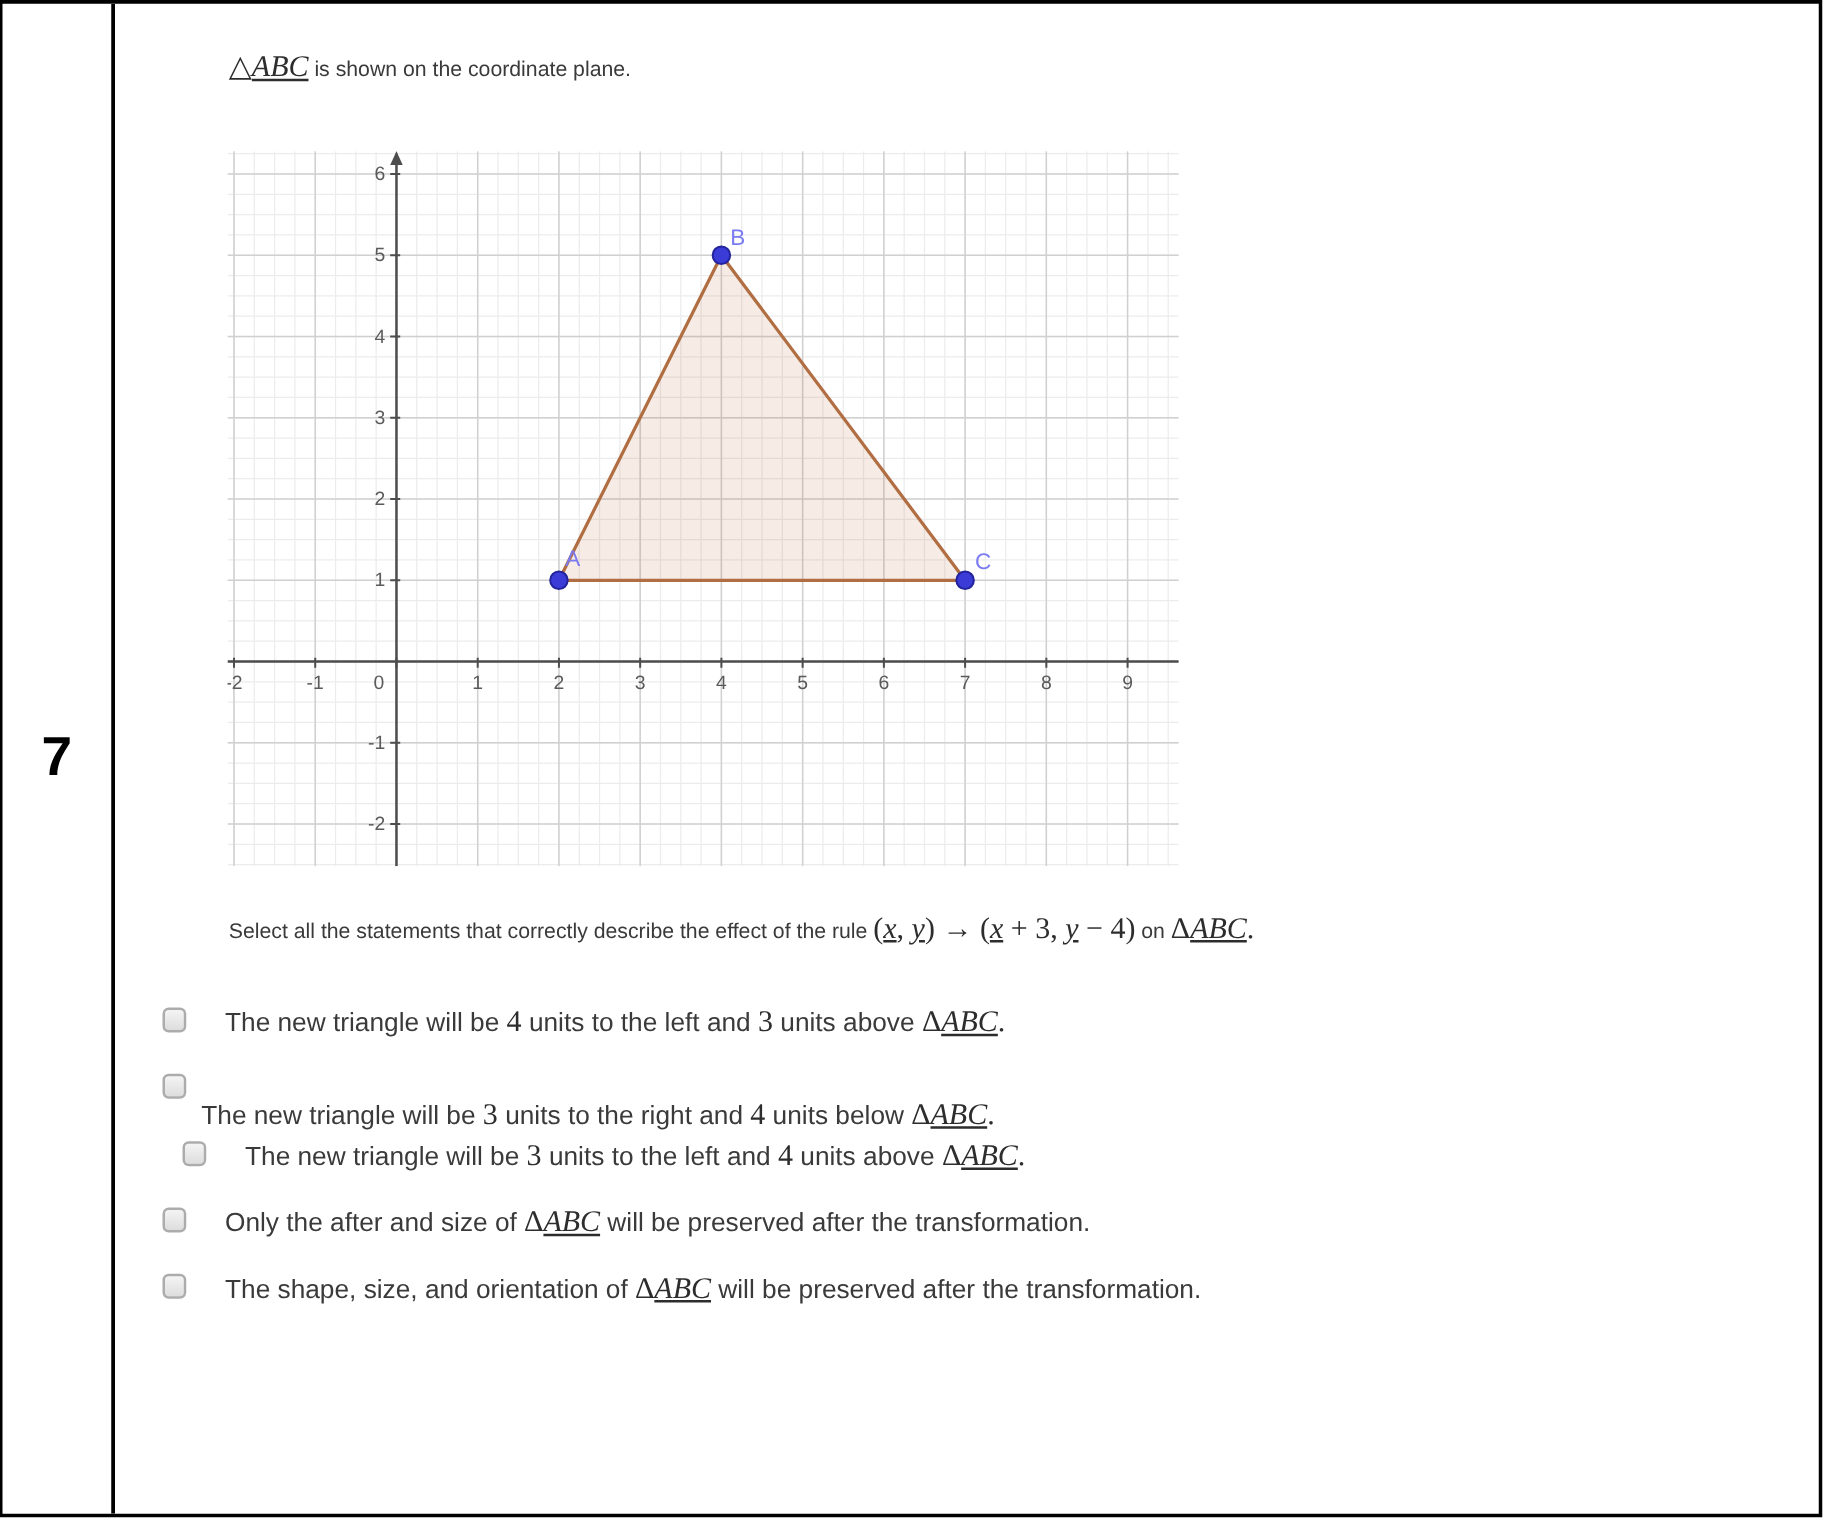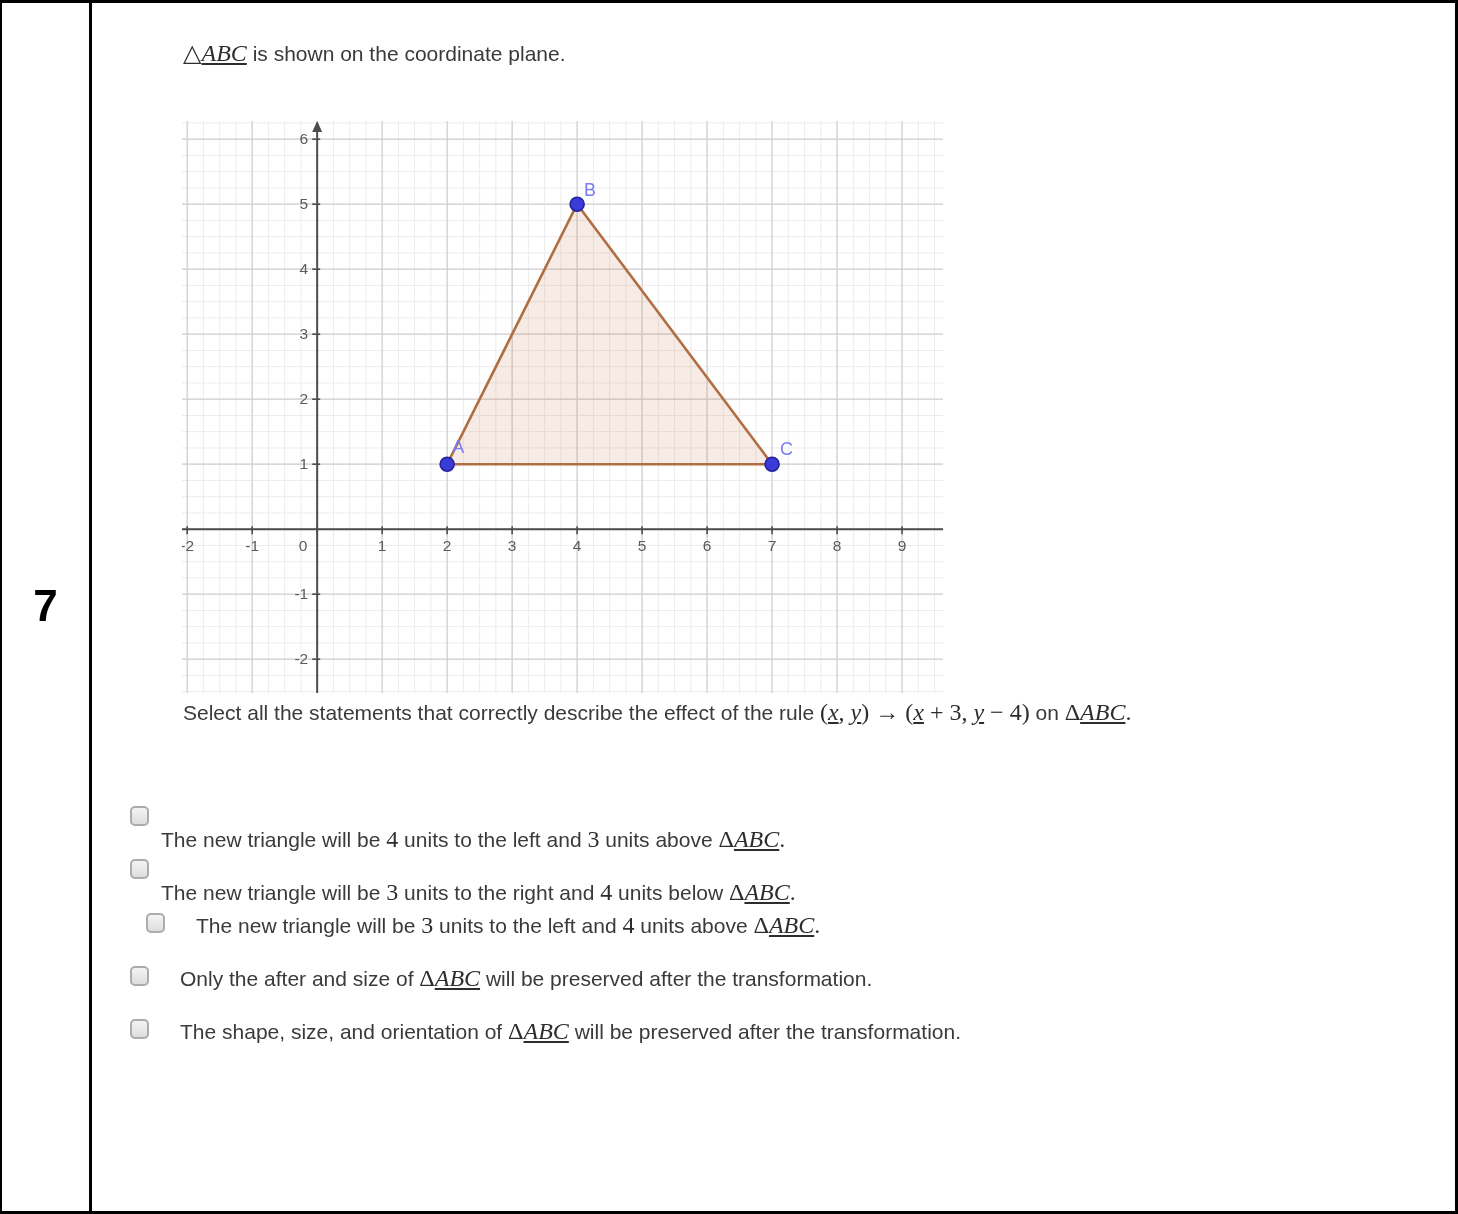--- a/index.html
+++ b/index.html
@@ -17,35 +17,35 @@
   .divider{position:absolute;left:87px;top:0;bottom:0;width:3px;background:#000;}
   .num-cell{
     position:absolute;left:0;top:578px;width:87px;
     text-align:center;
     font-size:44px;font-weight:bold;color:#000;
     font-family:"Liberation Sans", sans-serif;
   }
   .title{position:absolute;left:181px;top:36px;white-space:nowrap;}
   .graph{position:absolute;left:180px;top:118px;width:761px;height:572px;}
   .graph svg{display:block;}
-  .prompt{position:absolute;left:181px;top:696px;white-space:nowrap;}
+  .prompt{position:absolute;left:181px;top:727px;white-space:nowrap;}
   .opts{position:absolute;left:128px;top:0;width:1300px;}
   .opt-row{position:absolute;display:flex;align-items:flex-start;white-space:nowrap;}
   .cb{
     width:19px;height:20px;flex:none;
     margin-top:1px;
     border:2px solid #acacac;border-radius:5px;
     background:linear-gradient(180deg,#f4f4f4 0%,#dddddd 100%);
     box-sizing:border-box;
   }
   .opt-label{margin-left:31px;}
   .t{font-family:"Liberation Sans", sans-serif;font-size:21px;color:#3a3a3a;}
   .m{font-family:"Liberation Serif","DejaVu Serif",serif;font-size:24px;color:#2d2d2d;}
   .mi{font-family:"Liberation Serif","DejaVu Serif",serif;font-size:24px;font-style:italic;color:#2d2d2d;text-decoration:underline;}
-  .title .t,.prompt .t{font-size:21px;}
+  .title .t,.prompt .t{font-size:17px;}
 </style>
 </head>
 <body>
 
 <div class="sheet">
   <div class="num-cell">7</div>
   <div class="divider"></div>
 
   <div class="title" id="title"><span class="m">△</span><span class="mi">ABC</span><span class="t">  is shown on the coordinate plane.</span></div>
 
@@ -204,21 +204,21 @@
         <circle cx="395.1221178479932" cy="83.20000000000002" r="7" fill="#3b3bd8" stroke="#23239b" stroke-width="1.6"></circle>
         <text x="402.1221178479932" y="75.20000000000002" font-family="Liberation Sans, sans-serif" font-size="18" fill="#7b7bf2">B</text>
         <circle cx="590.0836891545688" cy="343.2" r="7" fill="#3b3bd8" stroke="#23239b" stroke-width="1.6"></circle>
         <text x="598.0836891545688" y="334.2" font-family="Liberation Sans, sans-serif" font-size="18" fill="#7b7bf2">C</text>
       </svg>
     </div>
 
   <div class="prompt" id="prompt"><span class="t">Select all the statements that correctly describe the effect of the rule  </span><span class="m">(</span><span class="mi">x</span><span class="m">, </span><span class="mi">y</span><span class="m">) → (</span><span class="mi">x</span><span class="m"> + 3, </span><span class="mi">y</span><span class="m"> − 4)</span><span class="t"> on  </span><span class="m">Δ</span><span class="mi">ABC</span><span class="m">.</span></div>
 
   <div class="opts" id="options">
-      <div class="opt-row" style="top: 802px; left: 0px; flex-direction: column;">
+      <div class="opt-row" style="top: 802px; left: 0px;">
         <span class="cb"></span>
         <span class="opt-label"><span class="t">The new triangle will be </span><span class="m">4</span><span class="t"> units to the left and </span><span class="m">3</span><span class="t"> units above  </span><span class="m">Δ</span><span class="mi">ABC</span><span class="m">.</span></span>
       </div>
       <div class="opt-row" style="top: 855px; left: 0px; flex-direction: column;">
         <span class="cb"></span>
         <span class="opt-label"><span class="t">The new triangle will be </span><span class="m">3</span><span class="t"> units to the right and </span><span class="m">4</span><span class="t"> units below  </span><span class="m">Δ</span><span class="mi">ABC</span><span class="m">.</span></span>
       </div>
       <div class="opt-row" style="top: 909px; left: 0px; padding-left: 16px;">
         <span class="cb"></span>
         <span class="opt-label"><span class="t">The new triangle will be </span><span class="m">3</span><span class="t"> units to the left and </span><span class="m">4</span><span class="t"> units above  </span><span class="m">Δ</span><span class="mi">ABC</span><span class="m">.</span></span>

